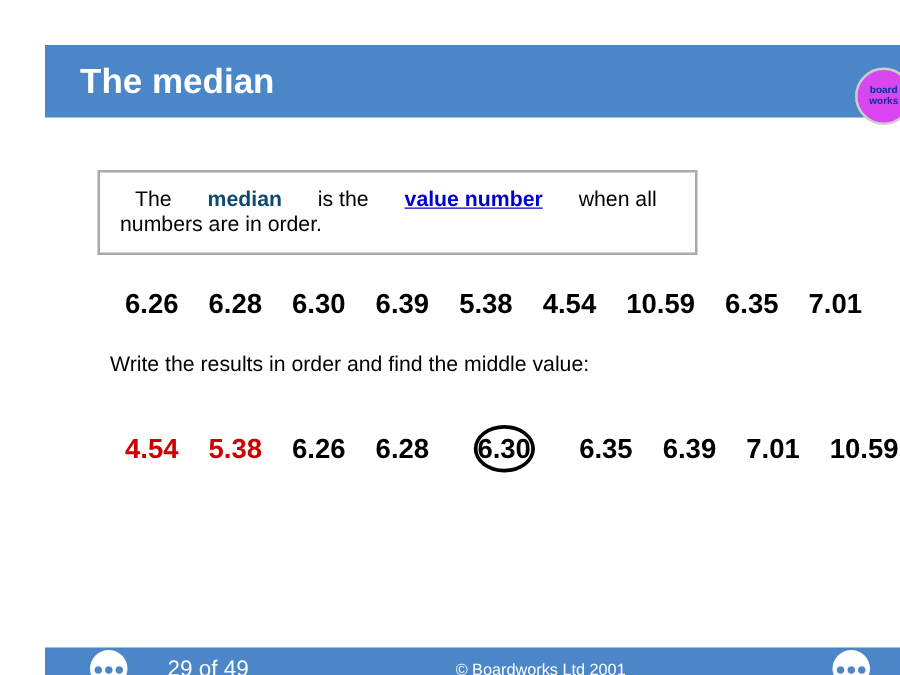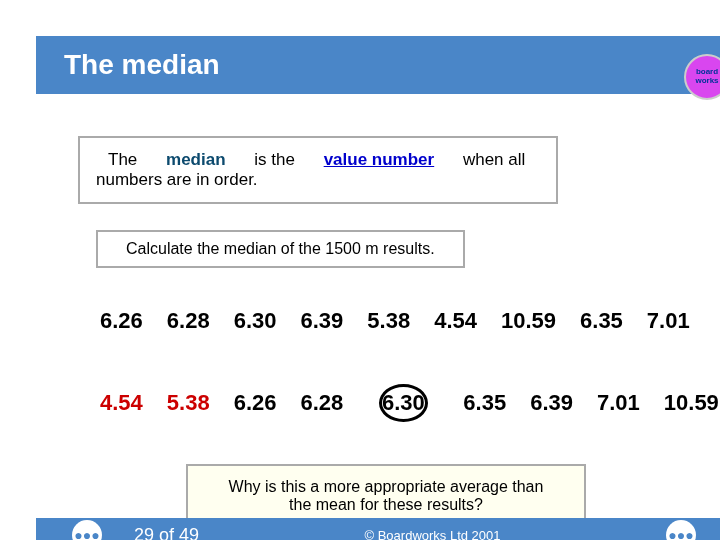--- a/index.html
+++ b/index.html
@@ -232,59 +232,53 @@
 </div>
 
 <div class="content">
 
   
   <div class="definition-box">
     <span>The </span><span class="median-word">median</span><span> is the </span><span class="middle-number">value number</span><span> when all numbers are in order.</span>
   </div>
 
   
-  <div class="calculate-box">
-    <span>Calculate the median of the 1500 m results.</span>
-  </div>
 
   
   <div class="number-row">
     <span class="num">6.26</span>
     <span class="num">6.28</span>
     <span class="num">6.30</span>
     <span class="num">6.39</span>
     <span class="num">5.38</span>
     <span class="num">4.54</span>
     <span class="num">10.59</span>
     <span class="num">6.35</span>
     <span class="num">7.01</span>
   </div>
 
   
+  <div class="instruction-text">Write the results in order and find the middle value:</div>
 
   
   <div class="ordered-row">
     <span class="onum">4.54</span>
     <span class="onum">5.38</span>
     <span class="onum black">6.26</span>
     <span class="onum black">6.28</span>
     <span class="onum-wrap">
       <span class="circled">6.30</span>
     </span>
     <span class="onum black">6.35</span>
     <span class="onum black">6.39</span>
     <span class="onum black">7.01</span>
     <span class="onum black">10.59</span>
   </div>
 
   
-  <div class="why-box">
-    <span>Why is this a more appropriate average than</span><br>
-    <span>the mean for these results?</span>
-  </div>
 
 </div>
 
 <div class="footer">
   <div class="footer-nav">
     <button class="nav-btn">●●●</button>
     <span class="footer-left">29 of 49</span>
   </div>
   <span class="footer-right">© Boardworks Ltd 2001</span>
   <div class="footer-nav">

